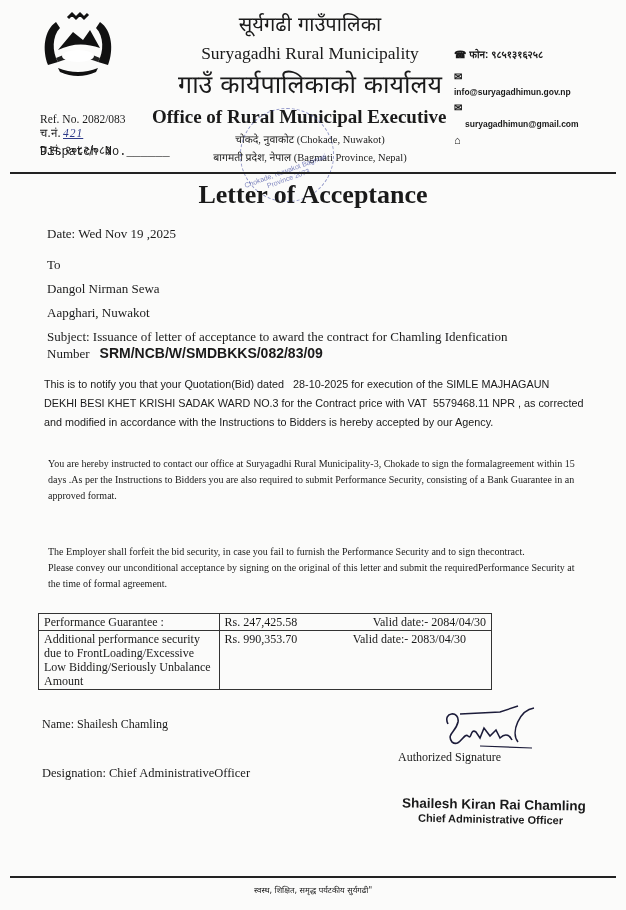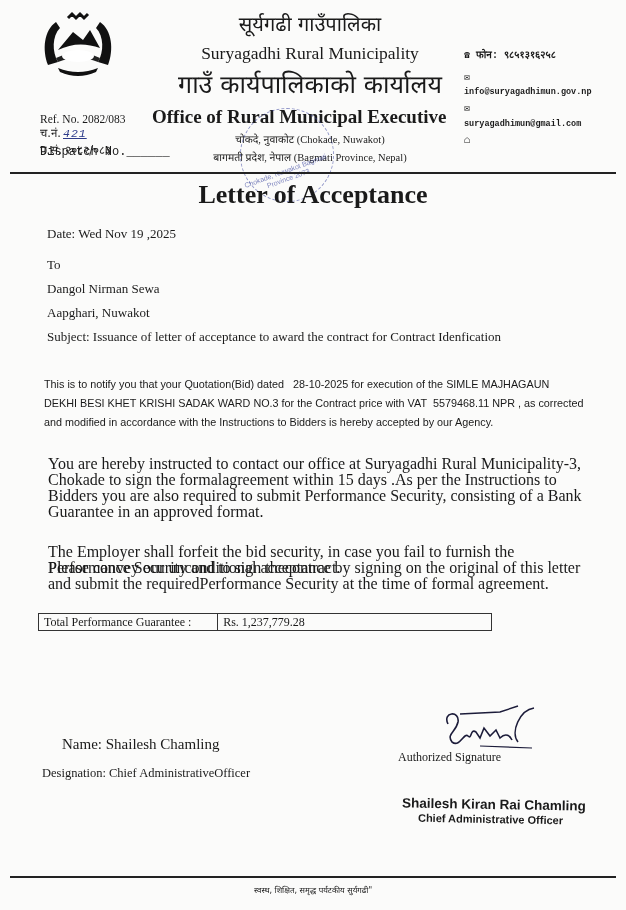--- a/index.html
+++ b/index.html
@@ -7,37 +7,37 @@
     width:626px; height:910px; position:relative; overflow:hidden;
     background:#fbfbfa;
     font-family:"Liberation Serif", serif; color:#1a1a1a;
   }
   .abs { position:absolute; }
   .emblem { left:38px; top:10px; width:80px; height:70px; }
   .ref { left:40px; font-size:12px; line-height:14px; }
   .ref.np { top:95px; font-family:"DejaVu Sans", sans-serif; font-size:11.5px;margin-top:48px; }
   .ref.en { top:112px; font-size:11.5px; }
   .ref.ch { top:126px; font-family:"DejaVu Sans", sans-serif; font-size:11.5px; }
-  .ref.ch .hand { font-family:Liberation Mono, monospace; font-style:italic; color:#2d3b8a; text-decoration:underline; margin-left:2px; letter-spacing:1px;}
+  .ref.ch .hand { font-family:Liberation Serif, serif; font-style:italic; color:#2d3b8a; text-decoration:underline; margin-left:2px; letter-spacing:1px;}
   .ref.disp { top:145px; font-size:12px;font-family:Liberation Mono, monospace; }
 
   .center { left:150px; width:320px; text-align:center; }
   .np-title1 { top:10px; font-family:"DejaVu Sans", sans-serif; font-size:20px; }
   .en-title1 { top:43px; font-size:17.5px; font-weight:normal; }
   .np-title2 { top:66px; font-family:"DejaVu Sans", sans-serif; font-size:25px; }
   .en-title2 { top:106px; left:152px; width:320px; font-size:19px; font-weight:bold; white-space:nowrap; }
   .addr1 { top:132px; font-size:10.5px; }
   .addr2 { top:150px; font-size:10.5px; }
 
-  .contact { left:464px; font-family:Liberation Mono, monospace; font-size:8.5px; font-weight:bold; }
+  .contact { left:454px; font-family:Liberation Sans, sans-serif; font-size:8.5px; font-weight:bold; }
   .c-phone { top:47px; font-size:10px; }
   .c-ic1 { top:71px; font-size:10px; }
   .c-mail1 { top:87px; }
   .c-ic2 { top:102px; font-size:10px; }
-  .c-mail2 { top:119px; }
+  .c-mail2 { top:119px;margin-left:11px; }
   .c-ic3 { top:134px; font-size:11px; }
 
   .rule { left:10px; width:606px; height:2px; background:#222; }
   .rule.top { top:172px; }
   .rule.bottom { top:876px; height:1.5px; }
 
   .stamp { left:240px; top:108px; width:92px; height:92px; border-radius:50%;
     border:1.5px dashed rgba(60,70,160,0.55); color:rgba(60,70,160,0.65);
     font-size:7px; text-align:center; }
   .stamp span { display:block; margin-top:58px; line-height:8px; transform:rotate(-20deg); font-family:"Liberation Sans", sans-serif;}
@@ -48,34 +48,34 @@
   .date { top:226px;text-align:right; }
   .to { top:257px; }
   .to-name { top:281px; }
   .to-addr { top:305px; }
   .subject { top:328px; width:540px; line-height:17px; }
   .subject .num { font-family:"Liberation Sans", sans-serif; font-weight:bold; font-size:14px; margin-left:10px; }
 
   .notify { left:44px; top:375px; width:540px; font-family:"Liberation Sans", sans-serif; font-size:10.8px; line-height:19px; }
   .notify b { font-weight:normal; }
 
-  .para { left:48px; width:540px; font-size:16px; line-height:16px; }
+  .para { left:48px; width:540px; font-size:10px; line-height:16px; }
   .para1 { top:456px; }
   .para2 { top:516px;margin-top:28px; }
   .para3 { top:560px; }
 
   table.pg { position:absolute; left:38px; top:613px; width:454px; border-collapse:collapse; font-size:12px; }
   table.pg td { border:1px solid #333; padding:1px 5px; vertical-align:top; line-height:14px; }
   table.pg td.c1 { width:172px; }
   table.pg td.c2 { width:270px; }
   .vd { float:right; margin-right:0px; }
 
   .sig { left:440px; top:702px; width:100px; height:50px; }
   .auth { left:398px; top:750px; font-size:12px; }
-  .name { left:42px; top:736px; font-size:15px;margin-left:20px; }
+  .name { left:42px; top:717px; font-size:12px; }
   .desig { left:42px; top:766px; font-size:12.5px; }
   .sealname { left:402px; top:797px; font-family:"Liberation Sans", sans-serif; font-weight:bold; font-size:13.5px; transform:rotate(1deg);}
   .sealdes { left:418px; top:813px; font-family:"Liberation Sans", sans-serif; font-weight:bold; font-size:11px; transform:rotate(1deg);}
   .footer { left:0; width:626px; top:884px; text-align:center; font-family:"DejaVu Sans", sans-serif; font-size:8px; }
 </style>
 </head>
 <body>
 
 <div class="abs emblem">
   <svg width="80" height="70" viewBox="0 0 80 70">
@@ -114,40 +114,45 @@
 
 <div class="abs rule top"></div>
 
 <div class="abs doc-title">Letter of Acceptance</div>
 
 <div class="abs body-text date">Date: Wed Nov 19 ,2025</div>
 <div class="abs body-text to">To</div>
 <div class="abs body-text to-name">Dangol Nirman Sewa</div>
 <div class="abs body-text to-addr">Aapghari, Nuwakot</div>
 <div class="abs body-text subject">
-  <div>Subject: Issuance of letter of acceptance to award the contract for Contract Idenfication</div>
+  <div>Subject: Issuance of letter of acceptance to award the contract for Chamling Idenfication</div>
+  <div><span>Number</span><span class="num">SRM/NCB/W/SMDBKKS/082/83/09</span></div>
 </div>
 
 <div class="abs notify">
   <span>This is to notify you that your Quotation(Bid) dated</span>&nbsp;&nbsp;
   <span>28-10-2025</span>
   <span>for execution of the SIMLE MAJHAGAUN DEKHI BESI KHET KRISHI SADAK WARD NO.3 for the Contract price with VAT</span>&nbsp;
   <b>5579468.11</b>
   <span>NPR , as corrected and modified in accordance with the Instructions to Bidders is hereby accepted by our Agency.</span>
 </div>
 
 <div class="abs para para1">You are hereby instructed to contact our office at Suryagadhi Rural Municipality-3, Chokade to sign the formalagreement within 15 days .As per the Instructions to Bidders you are also required to submit Performance Security, consisting of a Bank Guarantee in an approved format.</div>
 <div class="abs para para2">The Employer shall forfeit the bid security, in case you fail to furnish the Performance Security and to sign thecontract.</div>
 <div class="abs para para3">Please convey our unconditional acceptance by signing on the original of this letter and submit the requiredPerformance Security at the time of formal agreement.</div>
 
 <table class="pg">
   <tbody>
+      <tr>
+    <td class="c1">Performance Guarantee :</td>
+    <td class="c2"><span>Rs. 247,425.58</span><span class="vd">Valid date:- 2084/04/30</span></td>
+  </tr>
   <tr>
-    <td class="c1">Total Performance Guarantee :</td>
-    <td class="c2"><span>Rs. 1,237,779.28</span></td>
+    <td class="c1">Additional performance security due to FrontLoading/Excessive Low Bidding/Seriously Unbalance Amount</td>
+    <td class="c2"><span>Rs. 990,353.70</span><span class="vd" style="margin-right:20px">Valid date:- 2083/04/30</span></td>
   </tr>
 </tbody>
   </table>
 
 <div class="abs sig">
   <svg width="100" height="50" viewBox="0 0 100 50">
     <path d="M8 22 C2 10 20 8 18 20 C16 30 6 32 12 40 C20 46 24 30 28 34 C32 38 30 26 36 30 L40 36 L44 26 L50 34 L56 28 L60 36 C66 30 70 34 72 38" stroke="#1c1c3a" stroke-width="1.6" fill="none"></path>
     <path d="M78 40 C70 30 80 8 94 6" stroke="#1c1c3a" stroke-width="1.6" fill="none"></path>
     <path d="M20 12 L60 10 L78 4" stroke="#1c1c3a" stroke-width="1.4" fill="none"></path>
     <path d="M40 44 L92 46" stroke="#1c1c3a" stroke-width="1.2" fill="none"></path>

